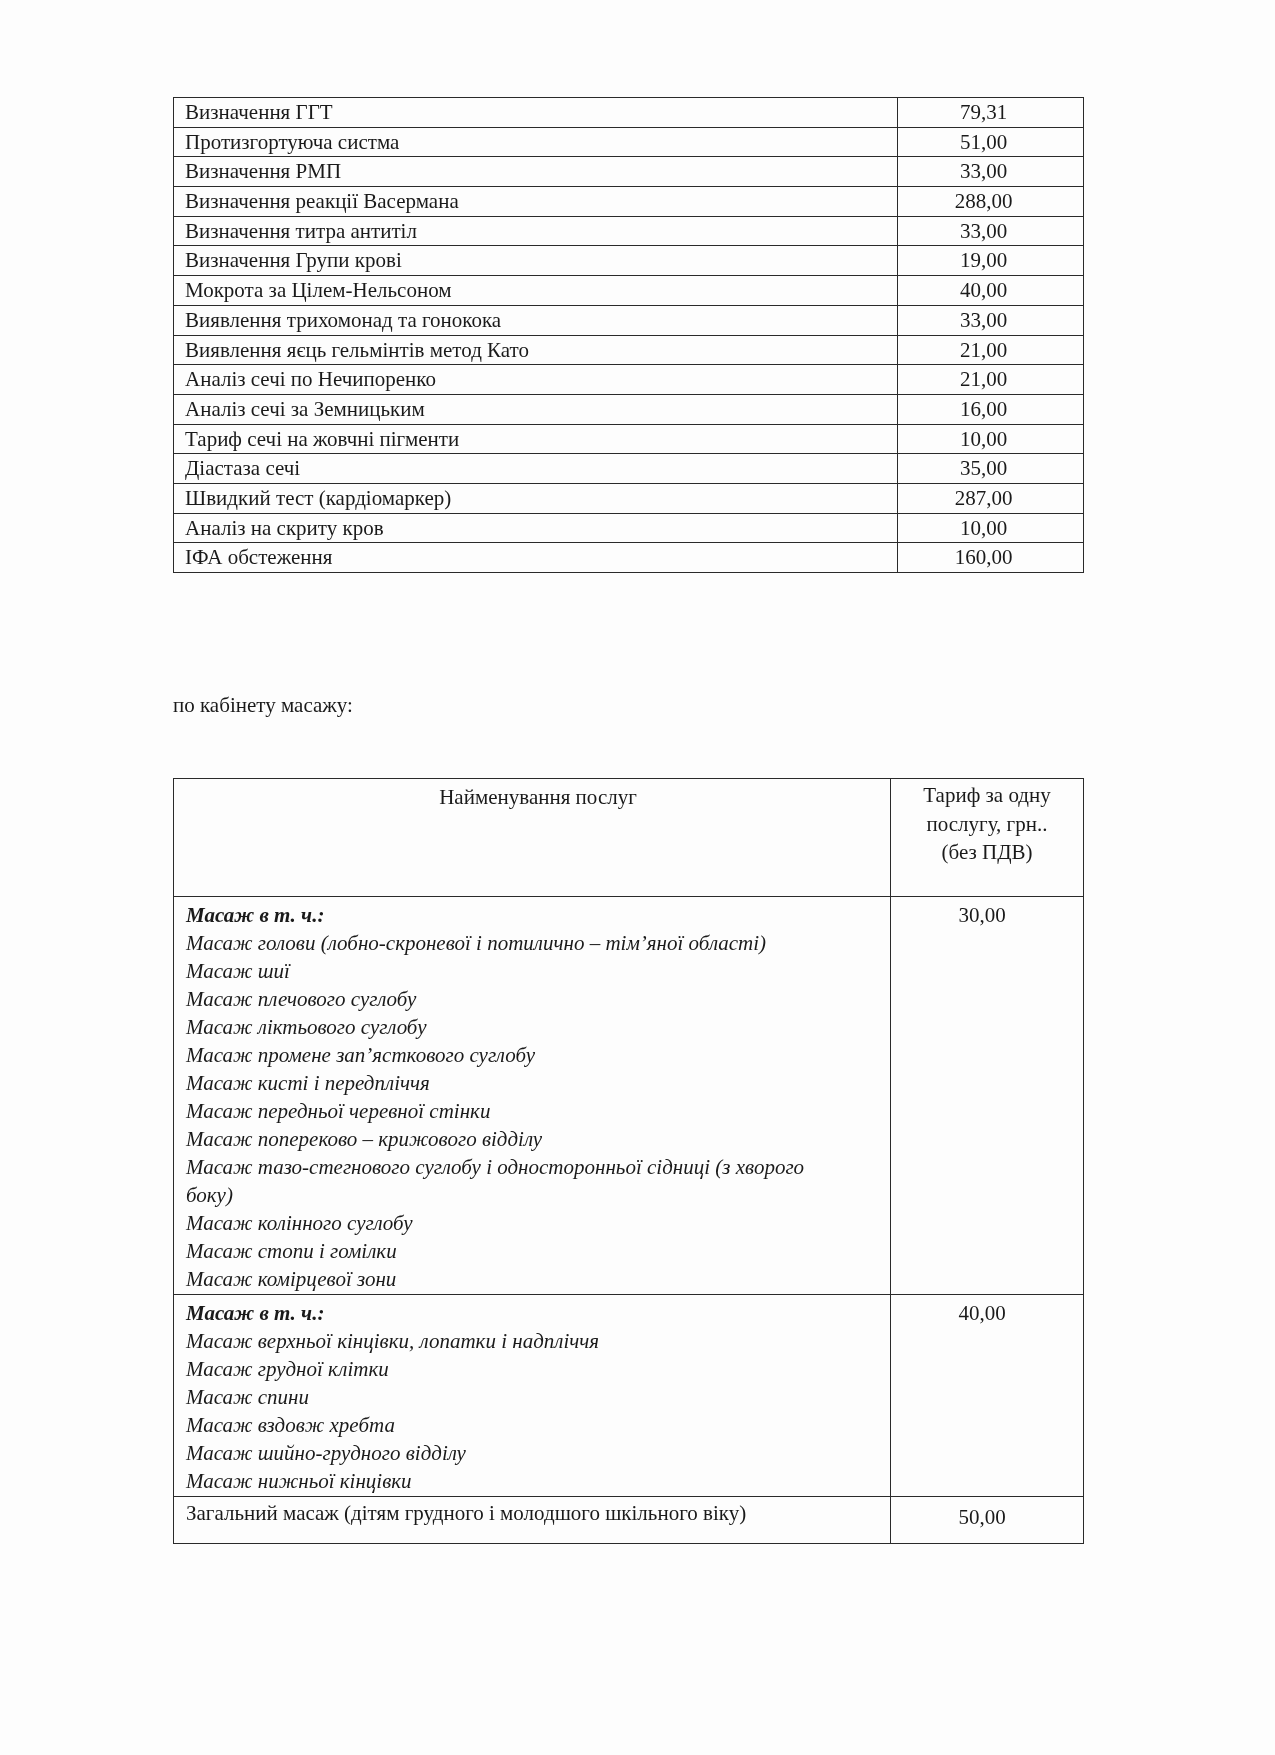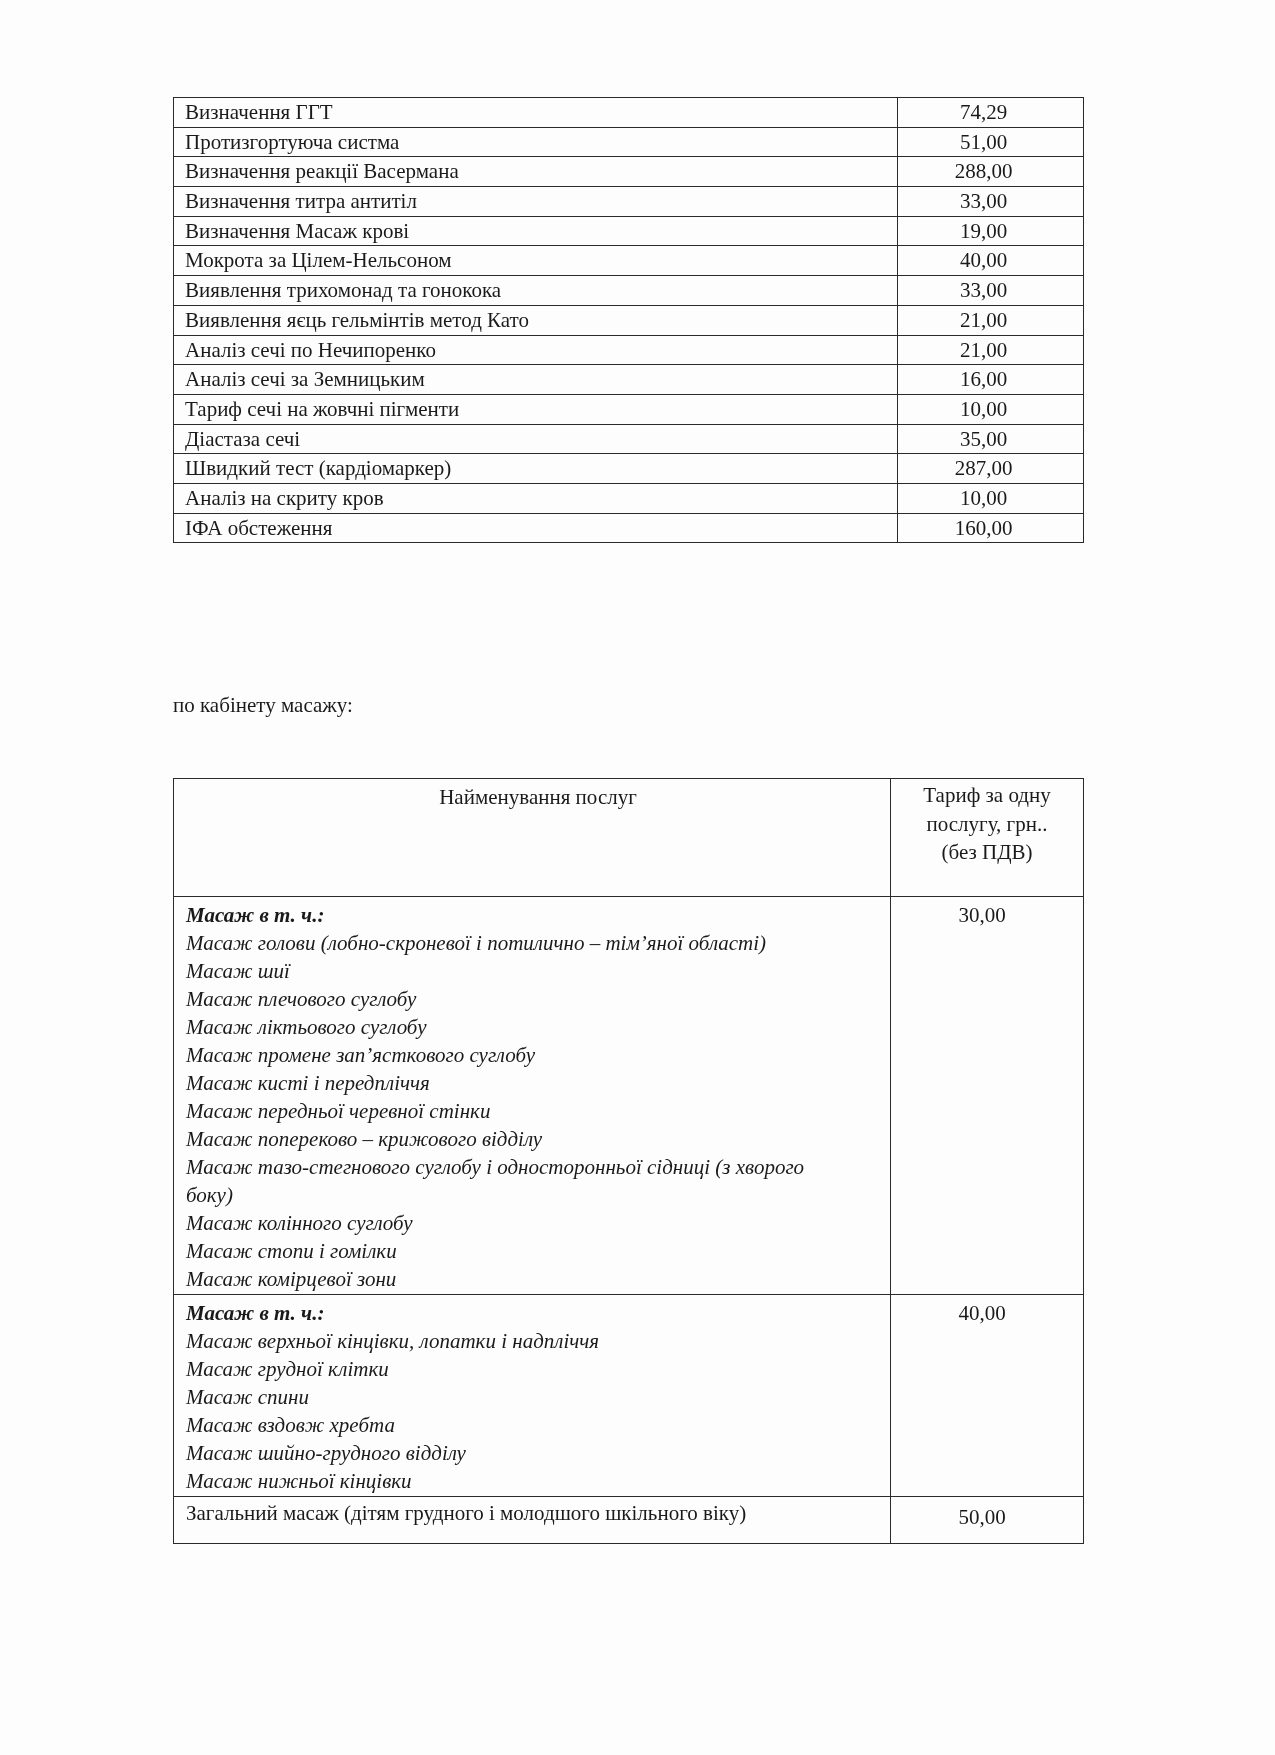--- a/index.html
+++ b/index.html
@@ -84,36 +84,40 @@
   </style>
 </head>
 <body>
 
 <div class="page">
 
   <table id="lab-table">
     <tbody id="lab-body">
         <tr>
           <td>Визначення ГГТ</td>
-          <td class="price">74,29</td>
+          <td class="price">79,31</td>
         </tr>
         <tr>
           <td>Протизгортуюча систма</td>
           <td class="price">51,00</td>
         </tr>
         <tr>
+          <td>Визначення  РМП</td>
+          <td class="price">33,00</td>
+        </tr>
+        <tr>
           <td>Визначення реакції Васермана</td>
           <td class="price">288,00</td>
         </tr>
         <tr>
           <td>Визначення титра антитіл</td>
           <td class="price">33,00</td>
         </tr>
         <tr>
-          <td>Визначення  Масаж крові</td>
+          <td>Визначення  Групи крові</td>
           <td class="price">19,00</td>
         </tr>
         <tr>
           <td>Мокрота за Цілем-Нельсоном</td>
           <td class="price">40,00</td>
         </tr>
         <tr>
           <td>Виявлення трихомонад та гонокока</td>
           <td class="price">33,00</td>
         </tr>

